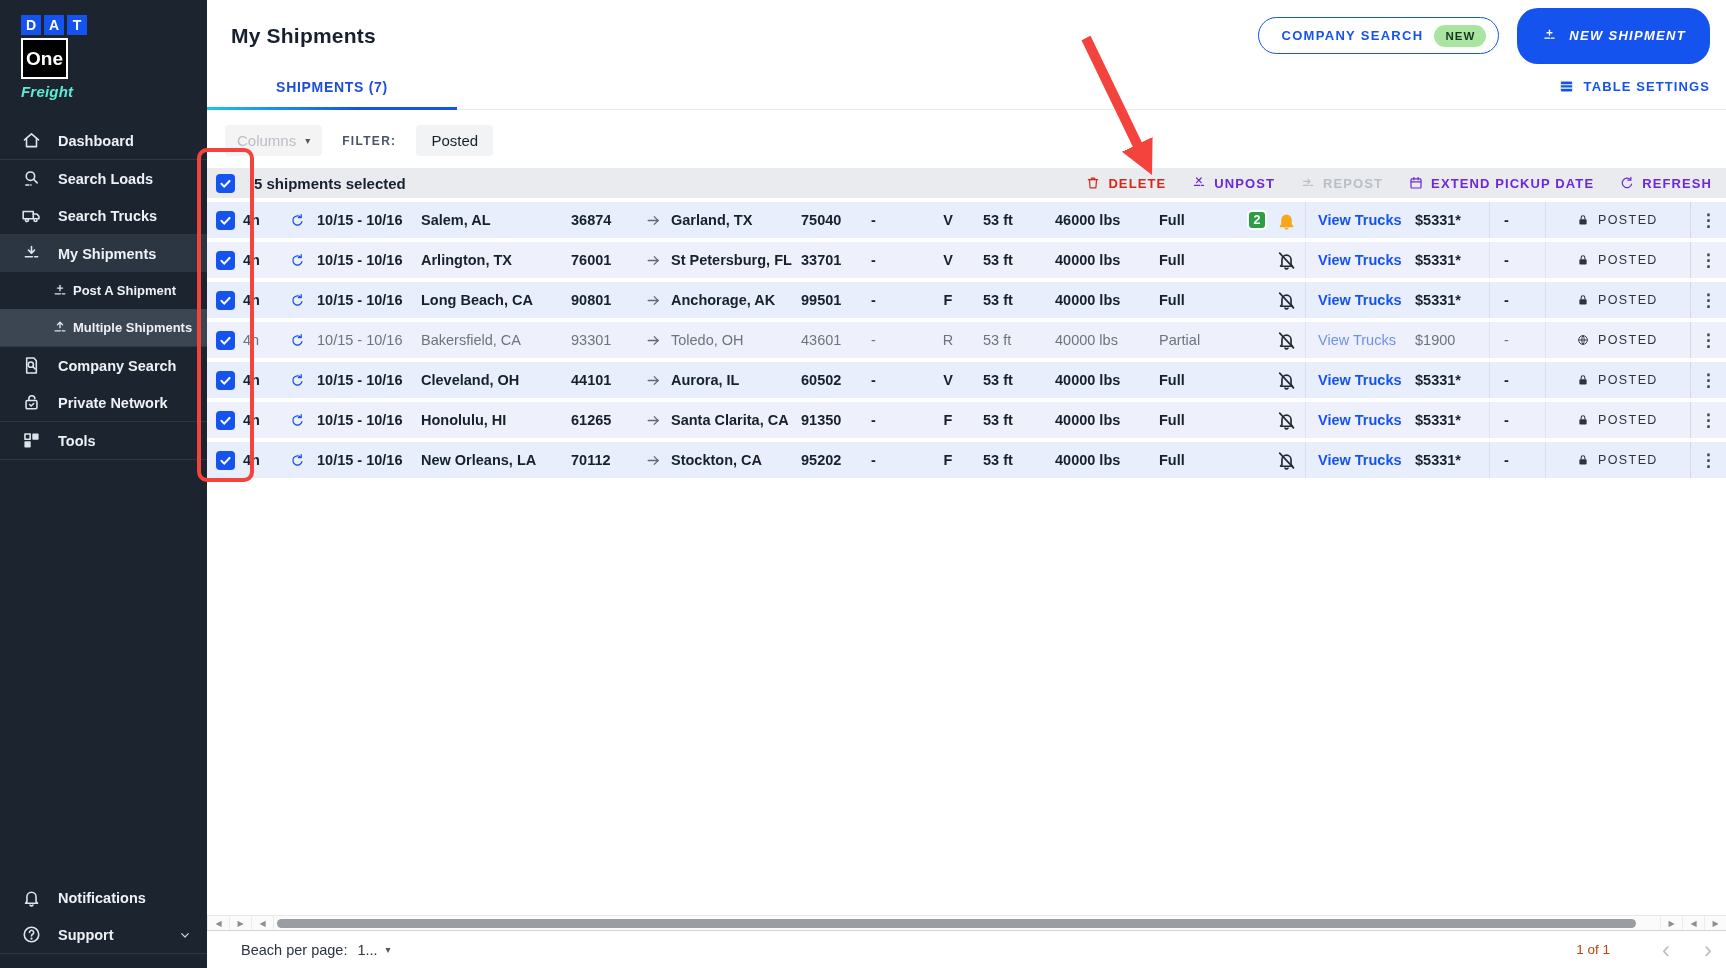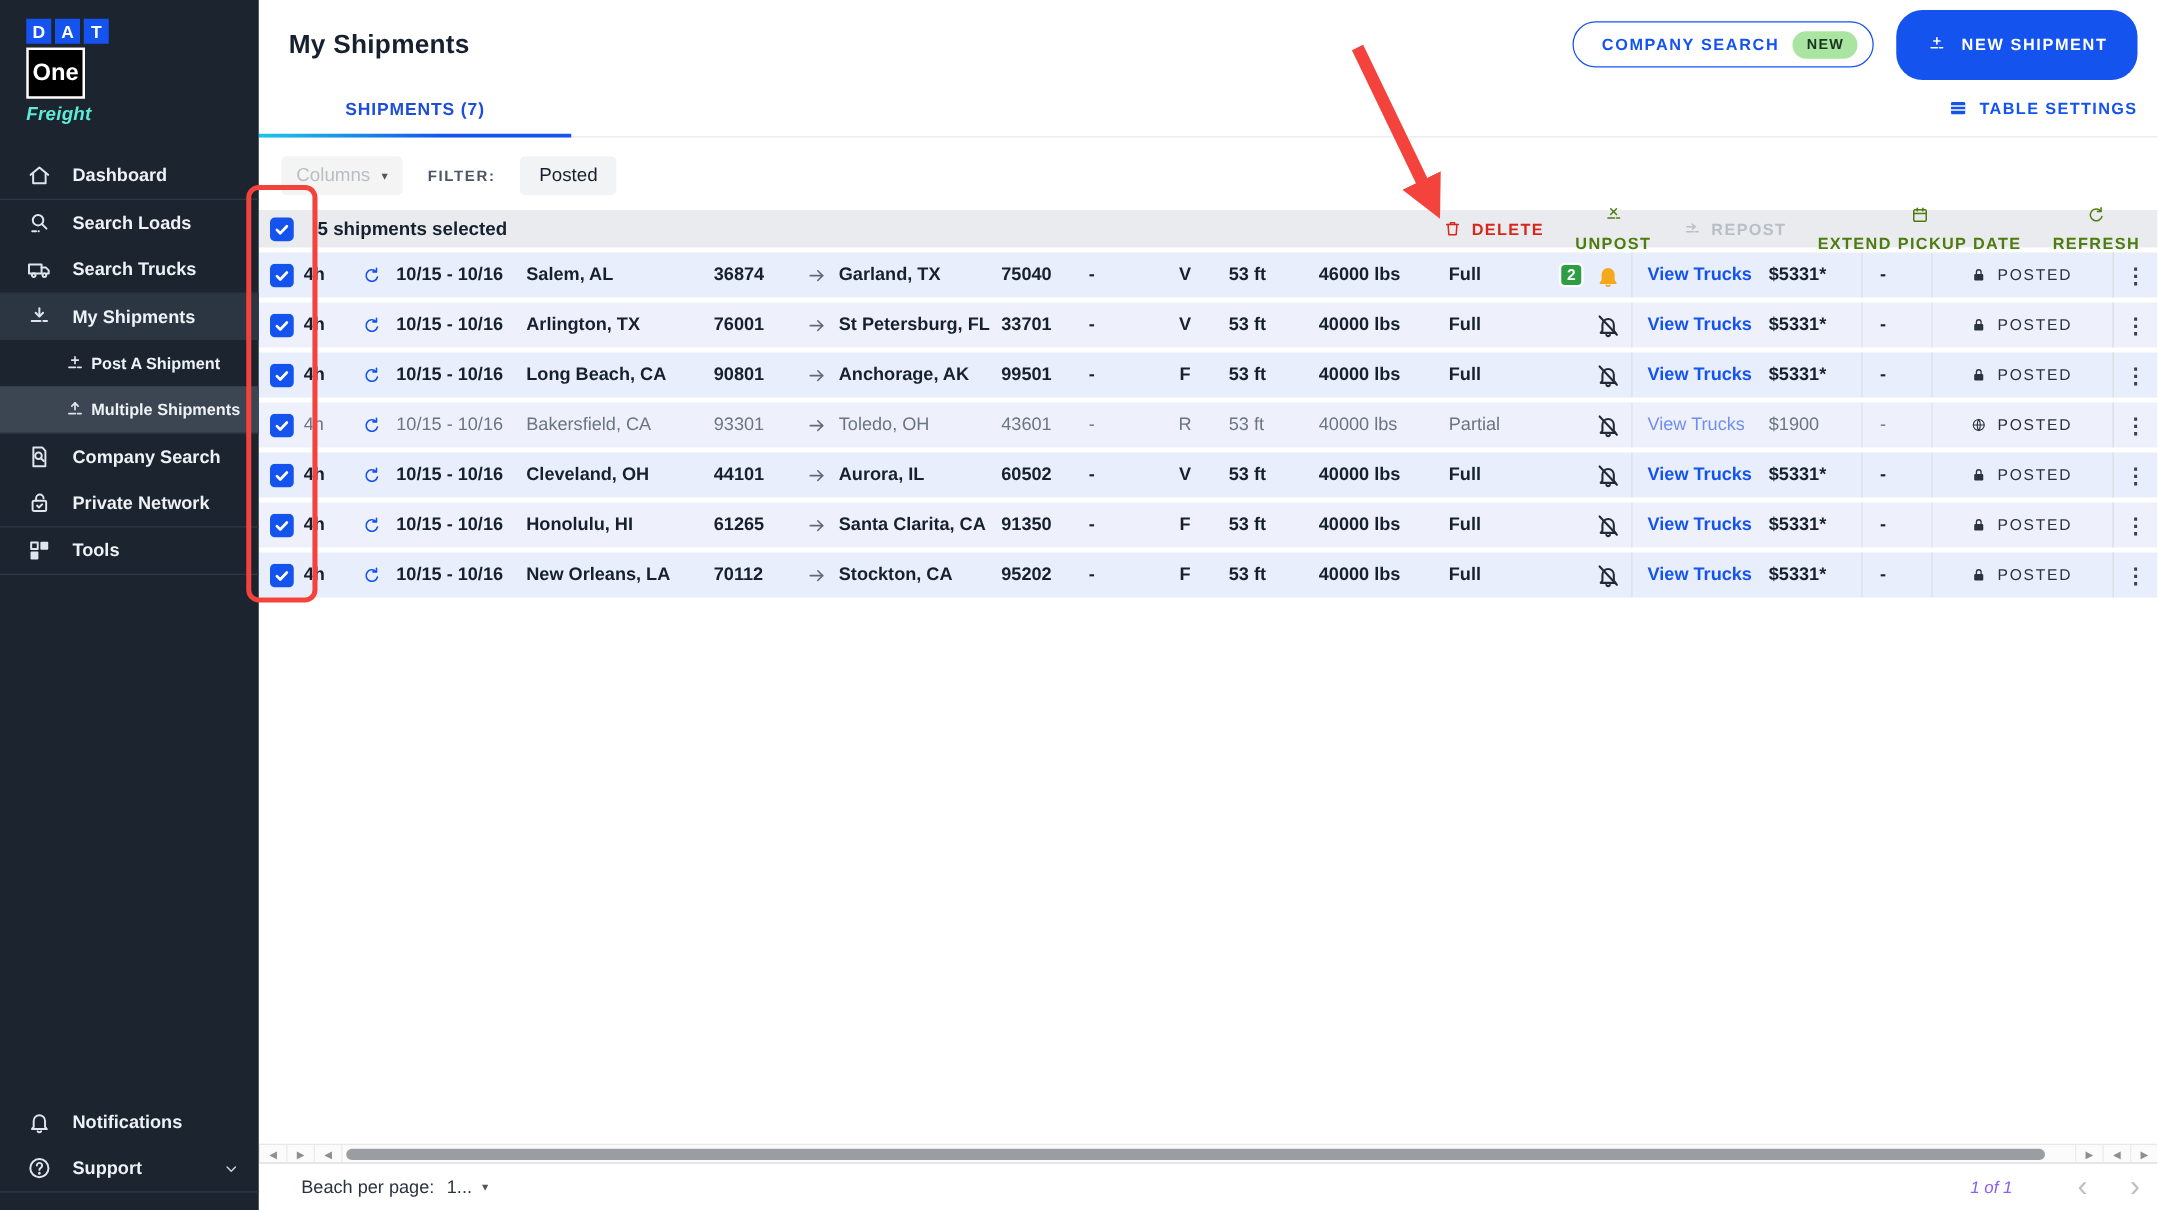--- a/index.html
+++ b/index.html
@@ -29,41 +29,41 @@
   .nav-bottom { margin-top:auto; padding-bottom:14px; }
 
   
   .main { position:absolute; left:207px; top:0; width:1519px; height:968px; background:#fff; }
 
   .page-header { display:flex; align-items:center; padding:15px 16px 0 24px; height:56px; }
   .page-title { font-size:21px; font-weight:bold; color:#16202e; letter-spacing:.2px; }
   .header-actions { margin-left:auto; display:flex; align-items:center; gap:18px; }
   .btn-outline { height:37px; border:1.5px solid #1553ef; border-radius:19px; background:#fff; color:#1553ef; font-weight:bold; font-size:13px; letter-spacing:1.3px; display:flex; align-items:center; gap:11px; padding:0 12px 0 22px; cursor:pointer; }
   .badge-new { background:#a9e4a0; color:#17351f; border-radius:12px; padding:5px 11px; font-size:11.5px; letter-spacing:1px; font-weight:bold; }
-  .btn-primary { height:56px; background:#1553ef; border:none; border-radius:21px; color:#fff; font-weight:bold; font-size:13px; letter-spacing:1.3px; display:flex; align-items:center; gap:11px; padding:0 24px; cursor:pointer; }
+  .btn-primary { height:56px; background:#1553ef; border:none; border-radius:21px; color:#fff; font-weight:bold; font-size:13px; letter-spacing:1.3px; display:flex; align-items:center; gap:11px; padding:0 24px; cursor:pointer;font-style:italic; }
   .btn-primary .ic svg { width:17px; height:17px; }
 
   .tabs-row { display:flex; align-items:flex-end; border-bottom:1px solid #e6e9ee; height:54px; }
   .tab { width:250px; text-align:center; font-size:14px; font-weight:bold; letter-spacing:.7px; color:#1d4ed8; padding-bottom:14px; position:relative; cursor:pointer; }
   .tab::after { content:""; position:absolute; left:0; right:0; bottom:-1px; height:3px; background:linear-gradient(90deg,#19c7e6,#1553ef 60%); }
   .table-settings { margin-left:auto; margin-right:16px; color:#1553ef; font-weight:bold; font-size:13px; letter-spacing:1.1px; display:flex; align-items:center; gap:9px; padding-bottom:14px; cursor:pointer; }
   .table-settings .ic svg { width:17px; height:17px; }
 
   .filter-row { display:flex; align-items:center; gap:20px; padding:13px 0 0 18px; height:48px; }
   .columns-btn { background:#f4f4f4; color:#b9bdc4; font-size:15px; padding:7px 12px; border-radius:4px; display:flex; align-items:center; gap:9px; cursor:default; }
   .filter-label { font-size:12px; letter-spacing:1.3px; color:#4a5568; font-weight:bold; }
   .posted-chip { background:#f1f3f5; padding:7px 15px; font-size:15px; border-radius:4px; color:#16202e; }
 
   .selection-bar { margin-top:10px; background:#e9ebee; height:30px; display:flex; align-items:center; margin-bottom:4px; }
   .sel-check { width:36px; display:flex; justify-content:center; }
   .sel-text { font-size:15px; font-weight:600; color:#16202e; margin-left:11px; }
   .sel-actions { margin-left:auto; display:flex; align-items:center; gap:25px; margin-right:14px; }
   .action { display:flex; align-items:center; gap:7px; font-size:13px; font-weight:bold; letter-spacing:1.1px; cursor:pointer; background:none; border:none; font-family:inherit; }
   .action .ic svg { width:16px; height:16px; }
-  .action.primary { color:#4d7c0f;flex-direction:column; }
+  .action.primary { color:#6d28d9; }
   .action.danger { color:#d9261c; }
   .action.disabled { color:#b9bfc7; cursor:default; }
 
   .cbx { width:19px; height:19px; background:#1553ef; border-radius:4px; display:flex; align-items:center; justify-content:center; cursor:pointer; }
   .cbx svg { width:15px; height:15px; }
 
   
   .rows { }
   .row { display:grid; grid-template-columns:36px 34px 40px 104px 150px 64px 36px 130px 70px 42px 70px 72px 104px 78px 30px 38px 108px 76px 56px 145px 1fr; align-items:center; height:36px; margin-bottom:4px; font-size:14.5px; font-weight:bold; background:#e8eefb; color:#16202e; }
   .row.alt { background:#eef1fb; }
@@ -92,21 +92,21 @@
   
   .hscroll { position:absolute; left:207px; right:0; bottom:37px; height:16px; background:#fbfbfb; border-top:1px solid #e8e8e8; border-bottom:1px solid #d2d2d2; display:flex; align-items:stretch; }
   .sbtn { width:22px; display:flex; align-items:center; justify-content:center; font-size:8px; color:#8a8f95; border-left:1px solid #ececec; cursor:pointer; }
   .strack { flex:1; position:relative; border-left:1px solid #ececec; }
   .sthumb { position:absolute; left:3px; right:24px; top:3px; height:9px; background:#9a9da1; border-radius:5px; cursor:pointer; }
 
   .footer { position:absolute; left:207px; right:0; bottom:0; height:37px; background:#fff; display:flex; align-items:center; font-size:14.5px; color:#2b3340; }
   .rpp-label { margin-left:34px; }
   .rpp-value { margin-left:10px; display:flex; align-items:center; gap:8px; cursor:pointer; }
   .rpp-caret { font-size:10px; color:#555; }
-  .page-info { margin-left:auto; font-size:13.5px; color:#8b5cf6;font-style:italic; }
+  .page-info { margin-left:auto; font-size:13.5px; color:#c2410c; }
   .pg-prev { margin-left:52px; } .pg-next { margin-left:34px; margin-right:14px; }
   .pg-btn { font-size:24px; color:#b9bfc7; cursor:default; line-height:1; }
 
   
   .pane-sep { position:absolute; left:250px; top:150px; width:1px; height:330px; background:#cfd4da; z-index:20; }
   .annot-box { position:absolute; left:197px; top:148px; width:57px; height:334px; border:4px solid #f4423c; border-radius:10px; z-index:60; pointer-events:none; }
   .annot-arrow { position:absolute; left:1056px; top:26px; width:130px; height:160px; z-index:60; pointer-events:none; }
 
   .ic { display:inline-flex; }
 </style>

